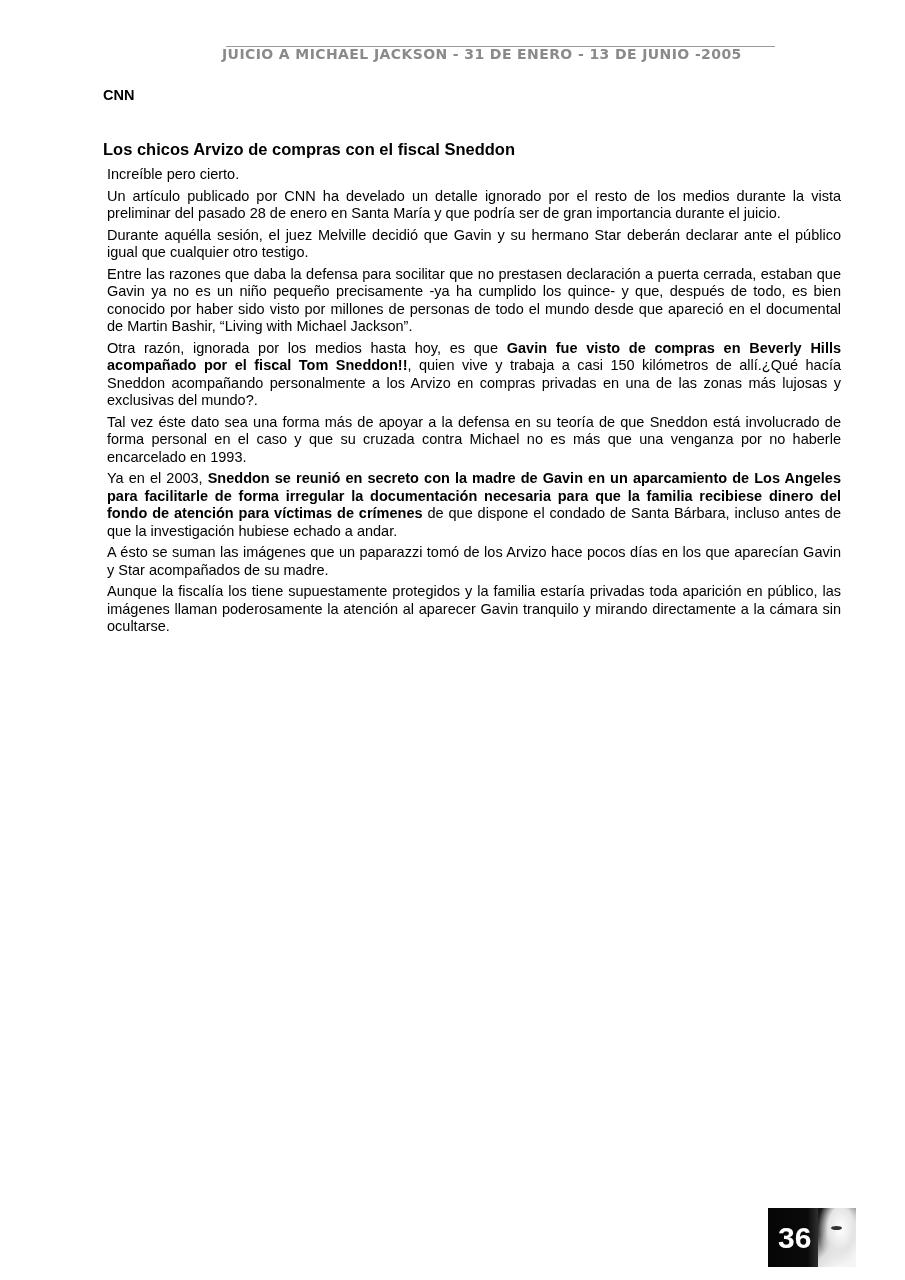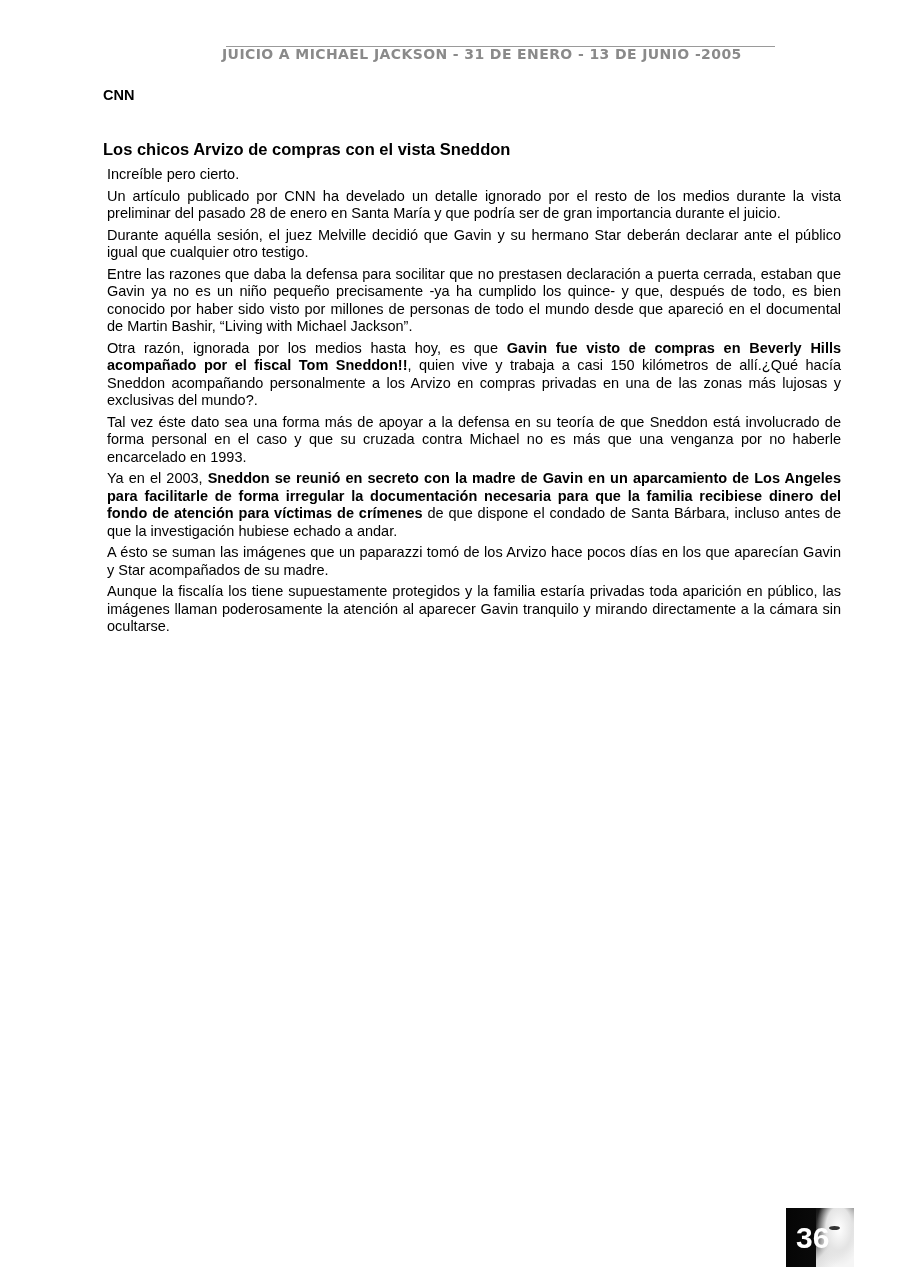--- a/index.html
+++ b/index.html
@@ -12,21 +12,21 @@
   .header-rule { position: absolute; left: 226px; top: 46px; width: 549px; height: 1px; background: #9a9a9a; }
   .source { position: absolute; left: 103px; top: 87px; font-weight: bold; font-size: 14.5px; }
   .title { position: absolute; left: 103px; top: 140px; font-weight: bold; font-size: 16.5px; }
   .body-text {
     position: absolute; left: 103px; top: 162px; width: 742px;
     font-size: 14.5px; line-height: 17.5px; text-align: justify;
   }
   .body-text p { margin: 4px; }
   .body-text b { font-weight: bold; }
   .page-badge {
-    position: absolute; left: 786px; top: 1208px; width: 68px; height: 59px;
+    position: absolute; left: 768px; top: 1208px; width: 88px; height: 59px;
     background: linear-gradient(90deg, #050505 0%, #0a0a0a 45%, #3a3a3a 60%, #cfcfcf 75%, #f2f2f2 85%, #9a9a9a 100%);
     overflow: hidden;
   }
   .page-badge .face {
     position: absolute; right: 0; top: 0; width: 38px; height: 59px;
     background:
       radial-gradient(ellipse at 60% 35%, #ffffff 0%, #e4e4e4 40%, transparent 70%),
       linear-gradient(135deg, #111 0%, #444 30%, #ddd 55%, #f5f5f5 80%);
   }
   .page-badge .eye { position: absolute; right: 14px; top: 18px; width: 11px; height: 4px; border-radius: 50%; background: #333; }
@@ -35,21 +35,21 @@
     color: #ffffff; font-family: "Liberation Sans", sans-serif;
   }
 </style>
 </head>
 <body>
 
 <div class="running-header">JUICIO A MICHAEL JACKSON - 31 DE ENERO  -  13 DE JUNIO -2005</div>
 <div class="header-rule"></div>
 
 <div class="source">CNN</div>
-<div class="title">Los chicos Arvizo de compras con el vista Sneddon</div>
+<div class="title">Los chicos Arvizo de compras con el fiscal Sneddon</div>
 
 <div class="body-text">
   <p><span>Increíble pero cierto.</span></p>
   <p><span>Un artículo publicado por CNN ha develado un detalle ignorado por el resto de los medios durante la vista preliminar del pasado 28 de enero en Santa María y que podría ser de gran importancia durante el juicio.</span></p>
   <p><span>Durante aquélla sesión, el juez Melville decidió que Gavin y su hermano Star deberán declarar ante el público igual que cualquier otro testigo.</span></p>
   <p><span>Entre las razones que daba la defensa para socilitar que no prestasen declaración a puerta cerrada, estaban que Gavin ya no es un niño pequeño precisamente -ya ha cumplido los quince- y que, después de todo, es bien conocido por haber sido visto por millones de personas de todo el mundo desde que apareció en el documental de Martin Bashir, “Living with Michael Jackson”.</span></p>
   <p><span>Otra razón, ignorada por los medios hasta hoy, es que </span><b>Gavin fue visto de compras en Beverly Hills acompañado por el fiscal Tom Sneddon!!</b><span>, quien vive y trabaja a casi 150 kilómetros de allí.¿Qué hacía Sneddon acompañando personalmente a los Arvizo en compras privadas en una de las zonas más lujosas y exclusivas del mundo?.</span></p>
   <p><span>Tal vez éste dato sea una forma más de apoyar a la defensa en su teoría de que Sneddon está involucrado de forma personal en el caso y que su cruzada contra Michael no es más que una venganza por no haberle encarcelado en 1993.</span></p>
   <p><span>Ya en el 2003, </span><b>Sneddon se reunió en secreto con la madre de Gavin en un aparcamiento de Los Angeles para facilitarle de forma irregular la documentación necesaria para que la familia recibiese dinero del fondo de atención para víctimas de crímenes</b><span> de que dispone el condado de Santa Bárbara, incluso antes de que la investigación hubiese echado a andar.</span></p>
   <p><span>A ésto se suman las imágenes que un paparazzi tomó de los Arvizo hace pocos días en los que aparecían Gavin y Star acompañados de su madre.</span></p>

